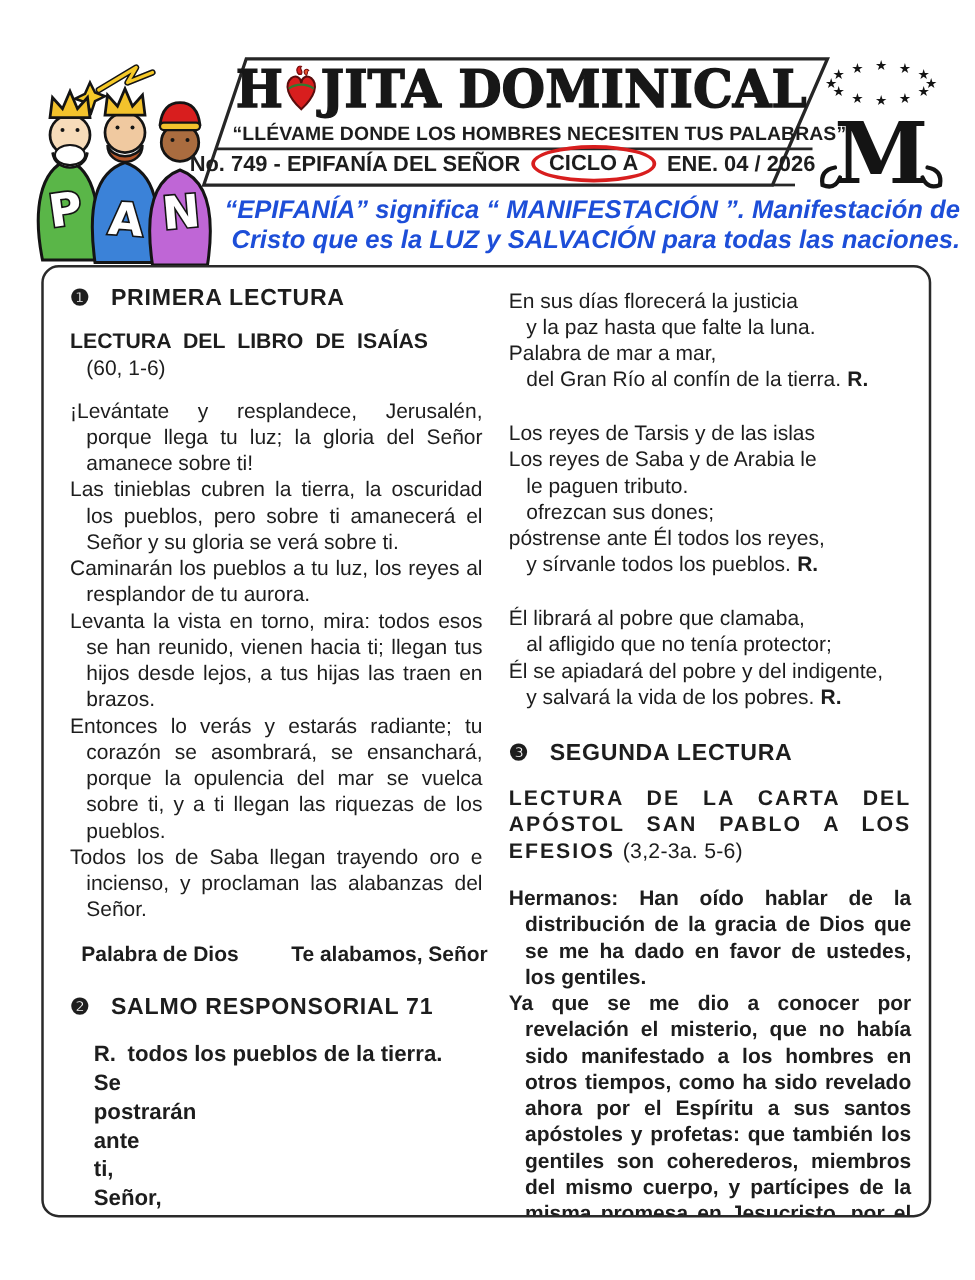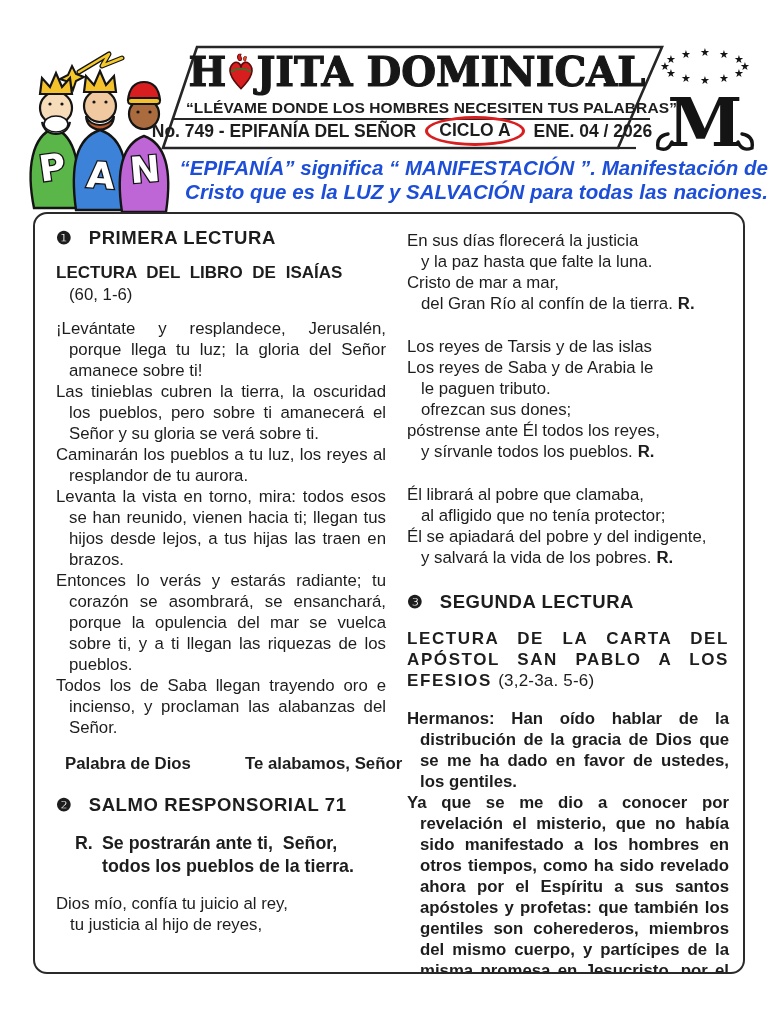--- a/index.html
+++ b/index.html
@@ -72,21 +72,21 @@
   .refrain .rletter{grid-row:1;}
   .pverse{margin:0;}
   .pline{white-space:nowrap;}
   .pline.ind{padding-left:14px;}
   .rsuf{font-weight:700;}
   .rsuf:not(:empty){margin-left:5px;}
   
   .mt-sub{margin-top:13px;}
   .mt-ref{margin-top:1px;}
   .mt-paras{margin-top:13px;}
-  .mt-resp1{margin-top:15px;gap:54px;}
+  .mt-resp1{margin-top:15px;gap:42px;}
   .mt-psalm{margin-top:20px;}
   .mt-refrain{margin-top:16px;}
   .mt-verse1{margin-top:15px;}
   .mt-verse-top{margin-top:3px;}
   .mt-verse{margin-top:22px;}
   .mt-sec3{margin-top:23px;}
   .mt-sub3{margin-top:15px;}
   .mt-paras3{margin-top:17px;font-weight:bold;}
 </style>
 </head>
@@ -207,37 +207,37 @@
       <span>Te alabamos, Señor</span>
     </div>
 
     <h2 class="sec-head mt-psalm">
       <span class="bullet">❷</span>
       <span>SALMO  RESPONSORIAL  71</span>
     </h2>
 
     <div class="refrain mt-refrain">
       <span class="rletter">R.</span>
+      <span style="grid-column:2">todos los pueblos de la tierra.</span>
       <span>Se postrarán ante ti,&nbsp; Señor,</span>
-      <span style="grid-column:2">todos los pueblos de la tierra.</span>
     </div>
 
     <div class="pverse mt-verse1">
 
     <div class="pline"><span>Dios mío, confía tu juicio al rey,</span><span class="rsuf"></span></div>
         <div class="pline ind"><span>tu justicia al hijo de reyes,</span><span class="rsuf"></span></div>
       </div>
   </div>
 
   <div class="col right">
     <div class="pverse mt-verse-top">
 
     <div class="pline"><span>En sus días florecerá la justicia</span><span class="rsuf"></span></div>
         <div class="pline ind"><span>y la paz hasta que falte la luna.</span><span class="rsuf"></span></div>
-        <div class="pline"><span>Cristo de mar a mar,</span><span class="rsuf"></span></div>
+        <div class="pline"><span>Palabra de mar a mar,</span><span class="rsuf"></span></div>
         <div class="pline ind"><span>del Gran Río al confín de la tierra.</span><span class="rsuf">R.</span></div>
       </div>
 
     <div class="pverse mt-verse">
 
     <div class="pline"><span>Los reyes de Tarsis y de las islas</span><span class="rsuf"></span></div>
         <div class="pline"><span>Los reyes de Saba y de Arabia le</span><span class="rsuf"></span></div>
         <div class="pline ind"><span>le paguen tributo.</span><span class="rsuf"></span></div>
         <div class="pline ind"><span>ofrezcan sus dones;</span><span class="rsuf"></span></div>
         <div class="pline"><span>póstrense ante Él todos los reyes,</span><span class="rsuf"></span></div>

